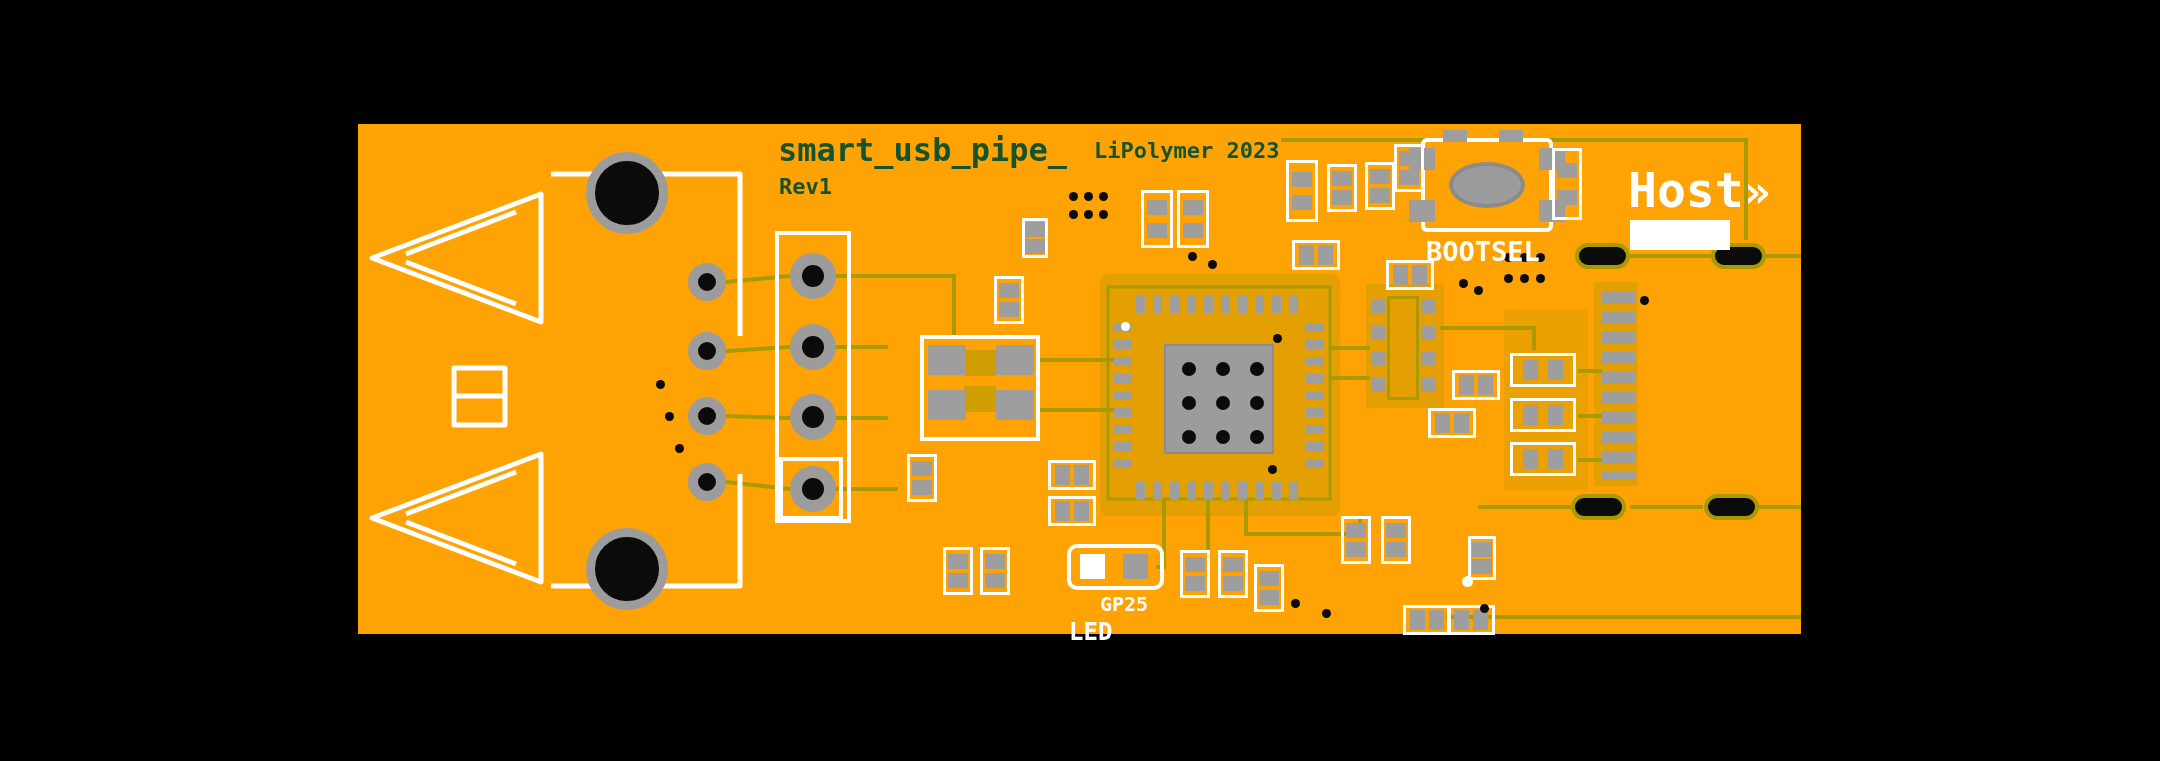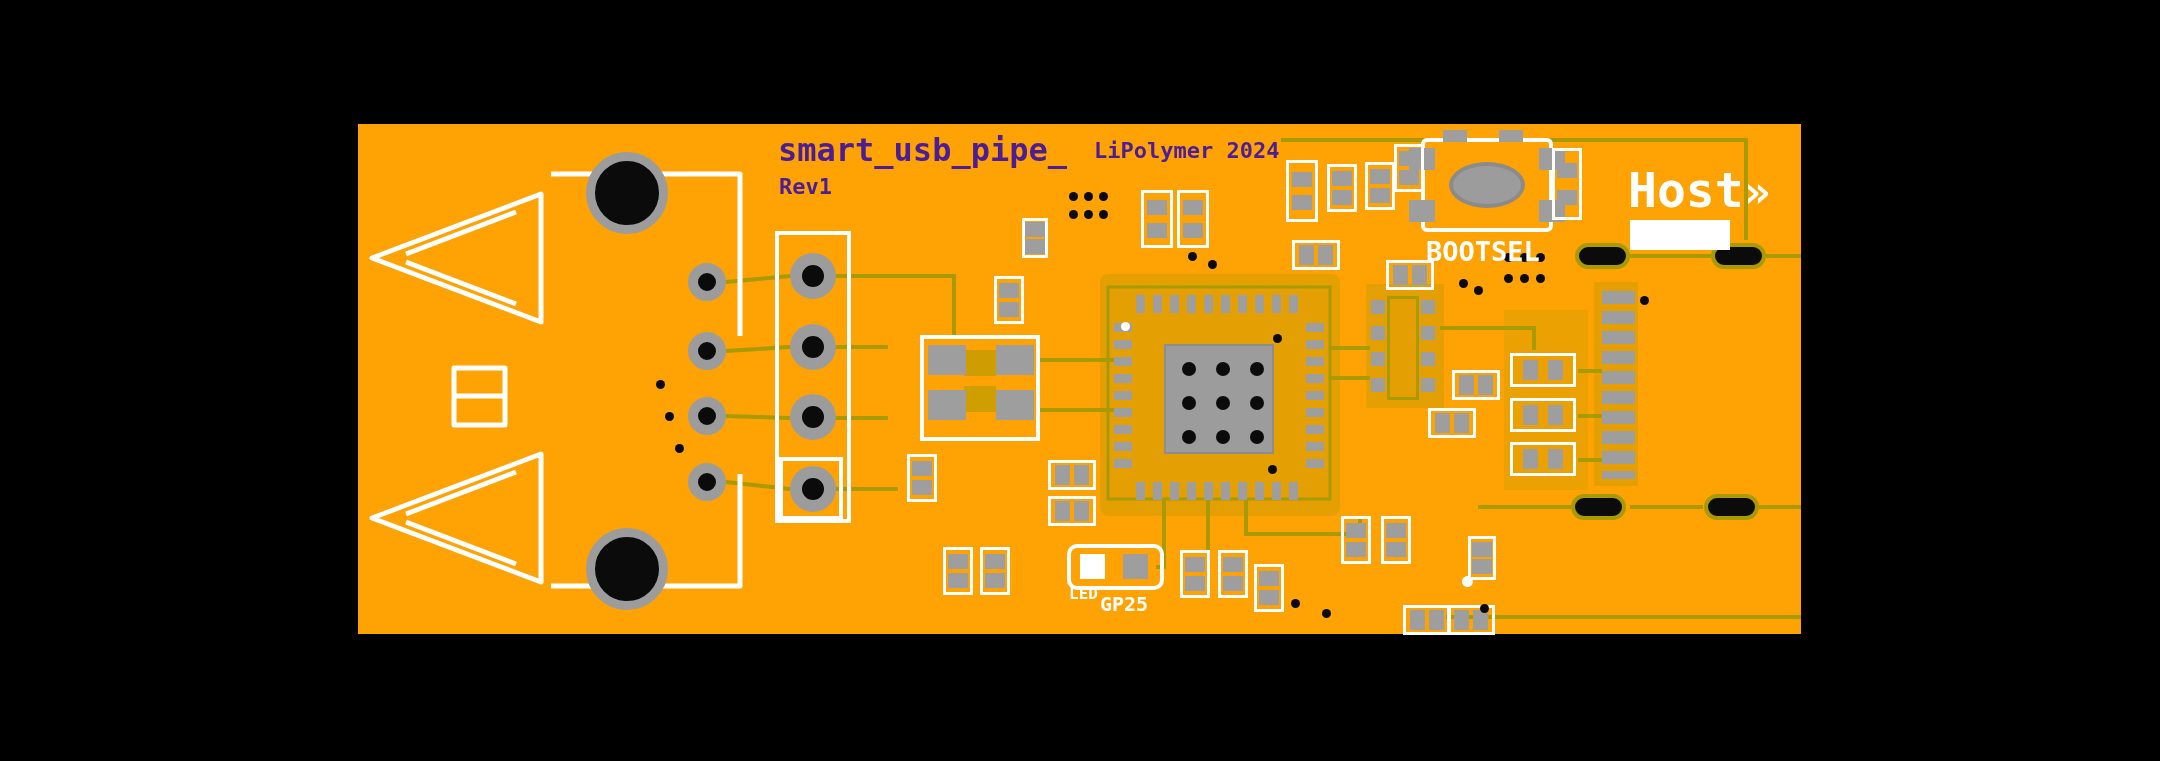--- a/index.html
+++ b/index.html
@@ -46,21 +46,21 @@
               background:repeating-linear-gradient(180deg,#9e9e9e 0 13px,transparent 13px 20px); }
   .strip-soic { position:absolute; width:14px; height:96px;
               background:repeating-linear-gradient(180deg,#9e9e9e 0 14px,transparent 14px 26px); }
 
   .slot { position:absolute; width:55px; height:26px; border-radius:13px;
           background:#0b0b0b; border:4px solid #a89a00; }
 
   
   .t { position:absolute; font-weight:700; white-space:nowrap; line-height:1; }
   .t-silk { color:#ffffff; }
-  .t-cu { color:#4c1d95; }
+  .t-cu { color:#14532d; }
 
   .outline-w { position:absolute; border:4px solid #fff; background:transparent; }
 </style>
 </head>
 <body>
 
 <div id="stage">
   <div id="board">
 
     <svg class="layer" width="1443" height="510" viewBox="0 0 1443 510">
@@ -325,20 +325,20 @@
     <div class="via-s" style="left:1162px; top:150px;"></div>
     <div class="via-s" style="left:1178px; top:150px;"></div>
     <div class="via-s" style="left:1282px; top:172px;"></div>
     <div class="via-s" style="left:933px; top:475px;"></div>
     <div class="via-s" style="left:964px; top:485px;"></div>
     <div class="via-s" style="left:1122px; top:480px;"></div>
     <div class="dot-w" style="left:1104px; top:452px; width:11px; height:11px;"></div>
 
     <div class="t t-cu" style="left:420px; top:10px; font-size:32px;">smart_usb_pipe_</div>
     <div class="t t-cu" style="left:421px; top:52px; font-size:22px;">Rev1</div>
-    <div class="t t-cu" style="left:736px; top:16px; font-size:22px;">LiPolymer 2024</div>
+    <div class="t t-cu" style="left:736px; top:16px; font-size:22px;">LiPolymer 2023</div>
     <div class="t t-silk" style="left:1068px; top:114px; font-size:27px;">BOOTSEL</div>
     <div class="t t-silk" style="left:1270px; top:42px; font-size:48px;">Host</div>
     <div class="t t-silk" style="left:1386px; top:46px; font-size:44px;">»</div>
-    <div class="t t-silk" style="left:711px; top:462px; font-size:16px;">LED</div>
+    <div class="t t-silk" style="left:711px; top:496px; font-size:24px;">LED</div>
     <div class="t t-silk" style="left:742px; top:470px; font-size:20px;">GP25</div>
   </div>
 </div>
 
 </body></html>

